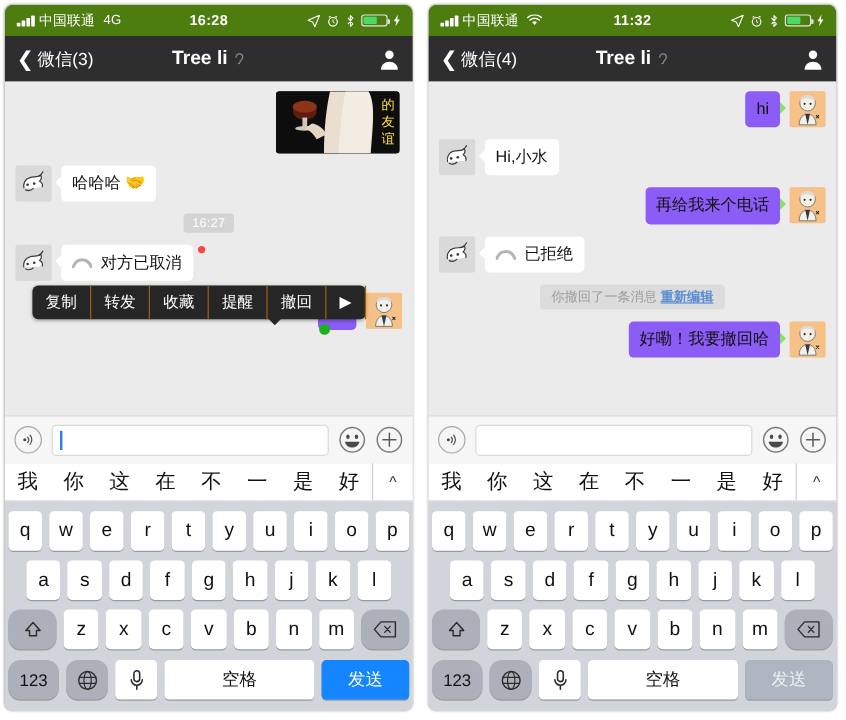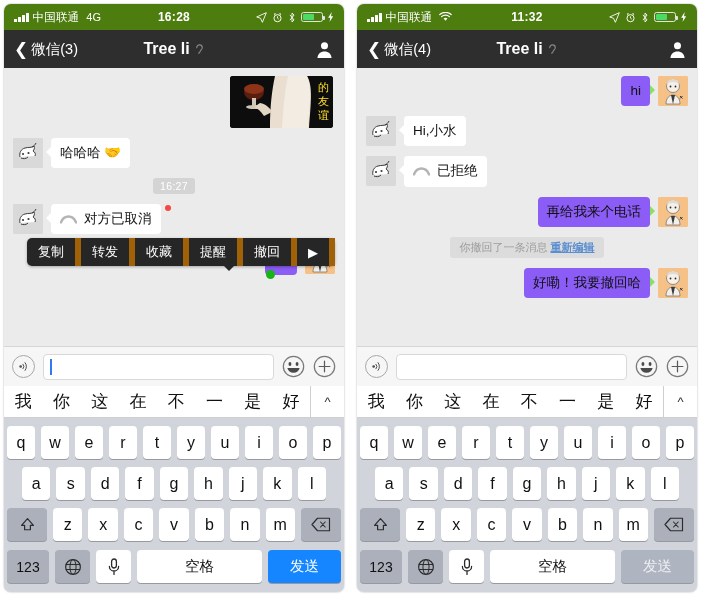--- a/index.html
+++ b/index.html
@@ -130,21 +130,21 @@
   
   .ctxmenu {
     position: absolute; left: 23px; top: 170px;
     background: #262626; border-radius: 5px;
     display: flex; align-items: stretch; height: 28px;
     box-shadow: 0 1px 3px rgba(0,0,0,0.3); z-index: 12;
   }
   .ctxmenu .item {
     color: #fff; font-size: 13px; padding: 0 11px;
     display: flex; align-items: center; cursor: pointer;
-    border-right: 6px solid #a16207;
+    border-right: 1px solid #a16207;
   }
   .ctxmenu .item:last-child { border-right: none; padding: 0 9px; font-size: 9px; }
   .ctxmenu .tail {
     position: absolute; bottom: -5px; left: 196px;
     width: 0; height: 0;
     border-left: 6px solid transparent; border-right: 6px solid transparent;
     border-top: 6px solid #262626;
   }
 
   
@@ -193,21 +193,21 @@
   .krow { display: flex; justify-content: center; gap: 6px; margin-top: 8px; padding: 0 3px; }
   .krow.r2 { padding: 0 18px; }
   .krow.r3 { padding: 0 3px; }
   .key {
     background: #ffffff; border-radius: 4px;
     height: 33px; min-width: 26px; flex: 1 1 0;
     display: flex; align-items: center; justify-content: center;
     font-size: 16px; color: #111; cursor: pointer;
     box-shadow: 0 1px 0 rgba(0,0,0,0.28);
   }
-  .key.dark { background: #abb0ba; }
+  .key.dark { background: #abb0ba; border-radius: 10px; }
   .key.wide { flex: 0 0 40px; }
   .krow.r4 { margin-top: 9px; gap: 6px; align-items: center; }
   .key.k123 { flex: 0 0 42px; font-size: 14px; }
   .key.kglobe { flex: 0 0 35px; }
   .key.kmic { flex: 0 0 35px; background: #ffffff; }
   .key.kspace { flex: 1 1 auto; font-size: 14.5px; }
   .key.ksend { flex: 0 0 73px; background: #1586ff; color: #fff; font-size: 14.5px; }
   .key.ksend.disabled { background: #aeb5c1; color: #eef0f3; }
 </style>
 </head>
@@ -543,53 +543,53 @@
             <circle cx="15.5" cy="15" r="1.1" fill="#3a3a3a"></circle>
             <path d="M8 20c2 1 5 1 7-1" fill="none" stroke="#3a3a3a" stroke-width="1"></path>
             <path d="M19 9c2-1 3-2 4-4" stroke="#3a3a3a" stroke-width="1" fill="none"></path>
           </svg>
         </div>
         <div class="bubble them">
           <span>Hi,小水</span>
         </div>
       </div>
 
-      <div class="row">
-        <div class="avatar them">
-          <svg viewBox="0 0 30 30">
-            <rect width="30" height="30" fill="#d9d9d9"></rect>
-            <path d="M7 19c-1-4 1-8 5-9 3-1 7 0 9-2 1 2 0 4-1 5 2 1 3 3 2 5" fill="#fff" stroke="#3a3a3a" stroke-width="1"></path>
-            <circle cx="10" cy="16" r="1.1" fill="#3a3a3a"></circle>
-            <circle cx="15.5" cy="15" r="1.1" fill="#3a3a3a"></circle>
-            <path d="M8 20c2 1 5 1 7-1" fill="none" stroke="#3a3a3a" stroke-width="1"></path>
-            <path d="M19 9c2-1 3-2 4-4" stroke="#3a3a3a" stroke-width="1" fill="none"></path>
-          </svg>
-        </div>
-        <div class="bubble them">
-          <svg class="callicon" viewBox="0 0 20 12">
-              <path d="M1 10C3 5 7 3 10 3s7 2 9 7" fill="none" stroke="#b4b4b4" stroke-width="3" stroke-linecap="round"></path>
-            </svg><span>已拒绝</span>
-        </div>
-      </div>
-
       <div class="row out">
         <div class="bubble me">
           <span>再给我来个电话</span>
         </div>
         <div class="avatar me">
           <svg viewBox="0 0 30 30">
             <rect width="30" height="30" fill="#f6c187"></rect>
             <ellipse cx="15" cy="10" rx="6.5" ry="6.5" fill="#f5f0e8" stroke="#6a6a6a" stroke-width=".7"></ellipse>
             <path d="M8.6 9c0-4 3-6 6.4-6s6.4 2 6.4 6c-1-2-3.5-3-6.4-3S9.6 7 8.6 9z" fill="#dfdbd2"></path>
             <circle cx="12.5" cy="10.5" r=".9" fill="#2b2b2b"></circle>
             <circle cx="17.5" cy="10.5" r=".9" fill="#2b2b2b"></circle>
             <path d="M8 28c0-6 3.5-9 7-9s7 3 7 9z" fill="#f2f0ec" stroke="#6a6a6a" stroke-width=".7"></path>
             <path d="M13 19h4l-2 9z" fill="#3a3a3a"></path>
             <path d="M22 20l2.5 2.5M24.5 20L22 22.5" stroke="#2b2b2b" stroke-width=".9"></path>
           </svg>
+        </div>
+      </div>
+
+      <div class="row">
+        <div class="avatar them">
+          <svg viewBox="0 0 30 30">
+            <rect width="30" height="30" fill="#d9d9d9"></rect>
+            <path d="M7 19c-1-4 1-8 5-9 3-1 7 0 9-2 1 2 0 4-1 5 2 1 3 3 2 5" fill="#fff" stroke="#3a3a3a" stroke-width="1"></path>
+            <circle cx="10" cy="16" r="1.1" fill="#3a3a3a"></circle>
+            <circle cx="15.5" cy="15" r="1.1" fill="#3a3a3a"></circle>
+            <path d="M8 20c2 1 5 1 7-1" fill="none" stroke="#3a3a3a" stroke-width="1"></path>
+            <path d="M19 9c2-1 3-2 4-4" stroke="#3a3a3a" stroke-width="1" fill="none"></path>
+          </svg>
+        </div>
+        <div class="bubble them">
+          <svg class="callicon" viewBox="0 0 20 12">
+              <path d="M1 10C3 5 7 3 10 3s7 2 9 7" fill="none" stroke="#b4b4b4" stroke-width="3" stroke-linecap="round"></path>
+            </svg><span>已拒绝</span>
         </div>
       </div>
 
       <div class="syschip">
         <span>你撤回了一条消息</span>
         <span class="link">重新编辑</span>
       </div>
 
       <div class="row out">
         <div class="bubble me">

